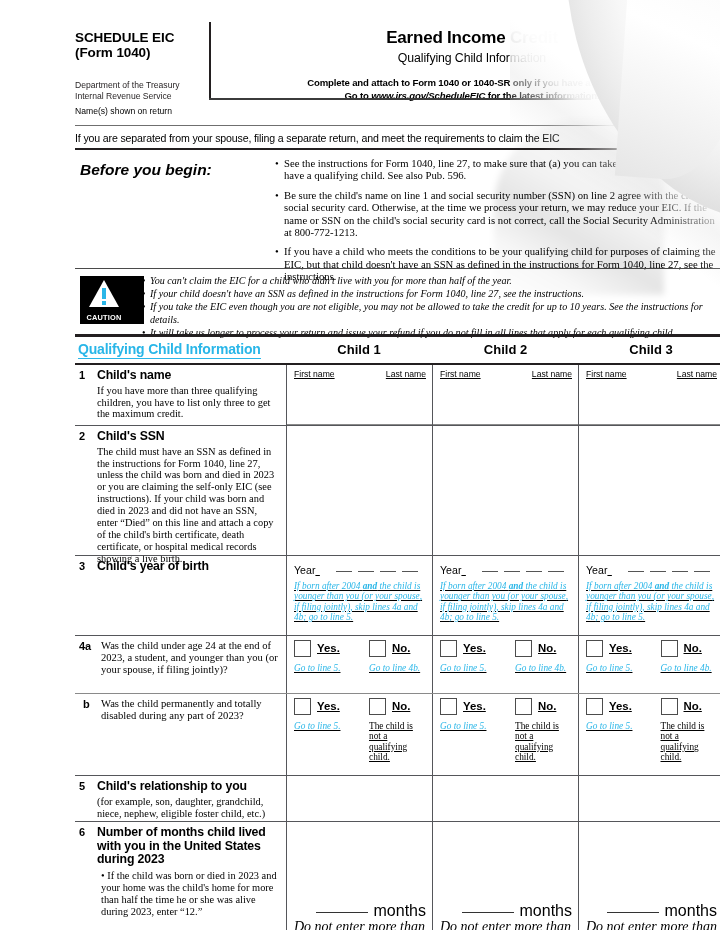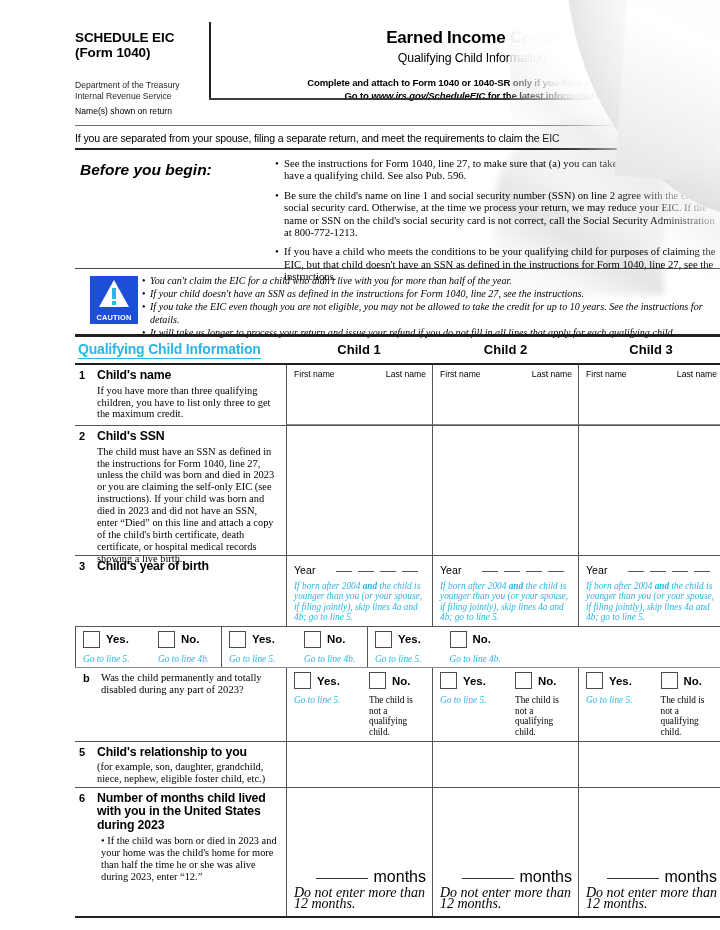--- a/index.html
+++ b/index.html
@@ -39,21 +39,21 @@
   
   #begin{position:relative;padding-top:7px;height:112px;}
   #begin-label{position:absolute;left:5px;top:11px;font-weight:bold;font-style:italic;font-size:15.5px;}
   #begin-list{margin-left:200px;}
   #begin-list .bi{position:relative;font-size:10.7px;line-height:12.4px;padding-left:9px;margin-bottom:7px;}
   #begin-list .bi .bullet{position:absolute;left:0;top:0;}
   #begin-rule{position:absolute;left:0;bottom:0;width:648px;height:1px;background:#4a4a4a;}
 
   
   #caution{position:relative;height:64px;padding-top:4px;}
-  #caution-icon{position:absolute;left:15px;top:7px;width:48px;height:48px;background:#1d4ed8;}
+  #caution-icon{position:absolute;left:5px;top:7px;width:48px;height:48px;background:#000000;padding-left:16px;}
   #caution-icon .tri{position:absolute;left:9px;top:4px;width:0;height:0;border-left:15px solid transparent;border-right:15px solid transparent;border-bottom:27px solid #fff;}
   #caution-icon .bang{position:absolute;left:22px;top:12px;width:4px;height:11px;background:#29b6e8;}
   #caution-icon .dot{position:absolute;left:22px;top:25px;width:4px;height:4px;background:#29b6e8;}
   #caution-icon .cap{position:absolute;left:0;bottom:2px;width:48px;text-align:center;font-size:7.4px;font-weight:bold;color:#fff;letter-spacing:0.2px;}
   #caution-list{margin-left:67px;padding-top:1px;}
   #caution-list .ci{position:relative;font-style:italic;font-size:10.1px;line-height:13.1px;padding-left:8px;}
   #caution-list .ci .bullet{position:absolute;left:0;top:0;font-style:normal;}
   #caution-rule{position:absolute;left:0;bottom:0;width:648px;height:3px;background:#231f20;}
 
   
@@ -63,21 +63,21 @@
   #ch1{left:211px;width:146px;}
   #ch2{left:357px;width:147px;}
   #ch3{left:504px;width:144px;}
 
   
   #grid{position:relative;border-top:2.5px solid #231f20;border-bottom:2.5px solid #231f20;}
   .row{position:relative;display:flex;}
   .row + .row{border-top:1px solid #55565a;}
   .row.thin + .row.thin{border-top:1px solid #8a8a8a;}
   .lcell{width:211px;box-sizing:border-box;padding:4px 6px 6px 4px;position:relative;}
-  .ccell{width:146px;box-sizing:border-box;border-left:1px solid #55565a;padding:4px 6px 3px 7px;position:relative;}
+  .ccell{width:146px;box-sizing:border-box;border-left:1px solid #55565a;padding:4px 6px 12px 7px;position:relative;text-decoration:underline;}
   .ccell.last{width:145px;}
 
   .num{position:absolute;left:4px;top:4px;font-weight:bold;font-size:11px;}
   .numb{position:absolute;left:8px;top:4px;font-weight:bold;font-size:11px;}
   .lhead{font-weight:bold;font-size:12.3px;line-height:13.6px;margin-left:18px;letter-spacing:-0.15px;}
   .lbody{font-size:10.4px;line-height:11.9px;margin-left:18px;margin-top:2px;}
   .lbody.ind{margin-left:22px;}
   .qtext{font-size:10.6px;line-height:12.2px;margin-left:22px;}
 
   .fname{font-size:8.6px;}
@@ -248,20 +248,24 @@
           <div class="cyan-it serif"><span>If born after 2004 </span><b>and</b><span> the child is younger than you (or your spouse, if filing jointly), skip lines 4a and 4b; go to line 5.</span></div>
         </div>
         <div class="ccell last">
           <span class="yearlab sans">Year</span>
           <span class="yearblanks"><i></i><i></i><i></i><i></i></span>
           <div class="cyan-it serif"><span>If born after 2004 </span><b>and</b><span> the child is younger than you (or your spouse, if filing jointly), skip lines 4a and 4b; go to line 5.</span></div>
         </div>
       </div>
 
       <div class="row thin">
+        <div class="lcell" style="height:57px;">
+          <span class="num sans">4a</span>
+          <div class="qtext serif">Was the child under age 24 at the end of 2023, a student, and younger than you (or your spouse, if filing jointly)?</div>
+        </div>
         <div class="ccell">
           <div class="cbrow">
             <div class="cbgrp">
               <div class="cb">
                   <span class="cbbox"></span>
                   <span class="cblab sans">Yes.</span>
                 </div>
               <div class="cbnote serif">Go to line 5.</div>
             </div>
             <div class="cbgrp">

